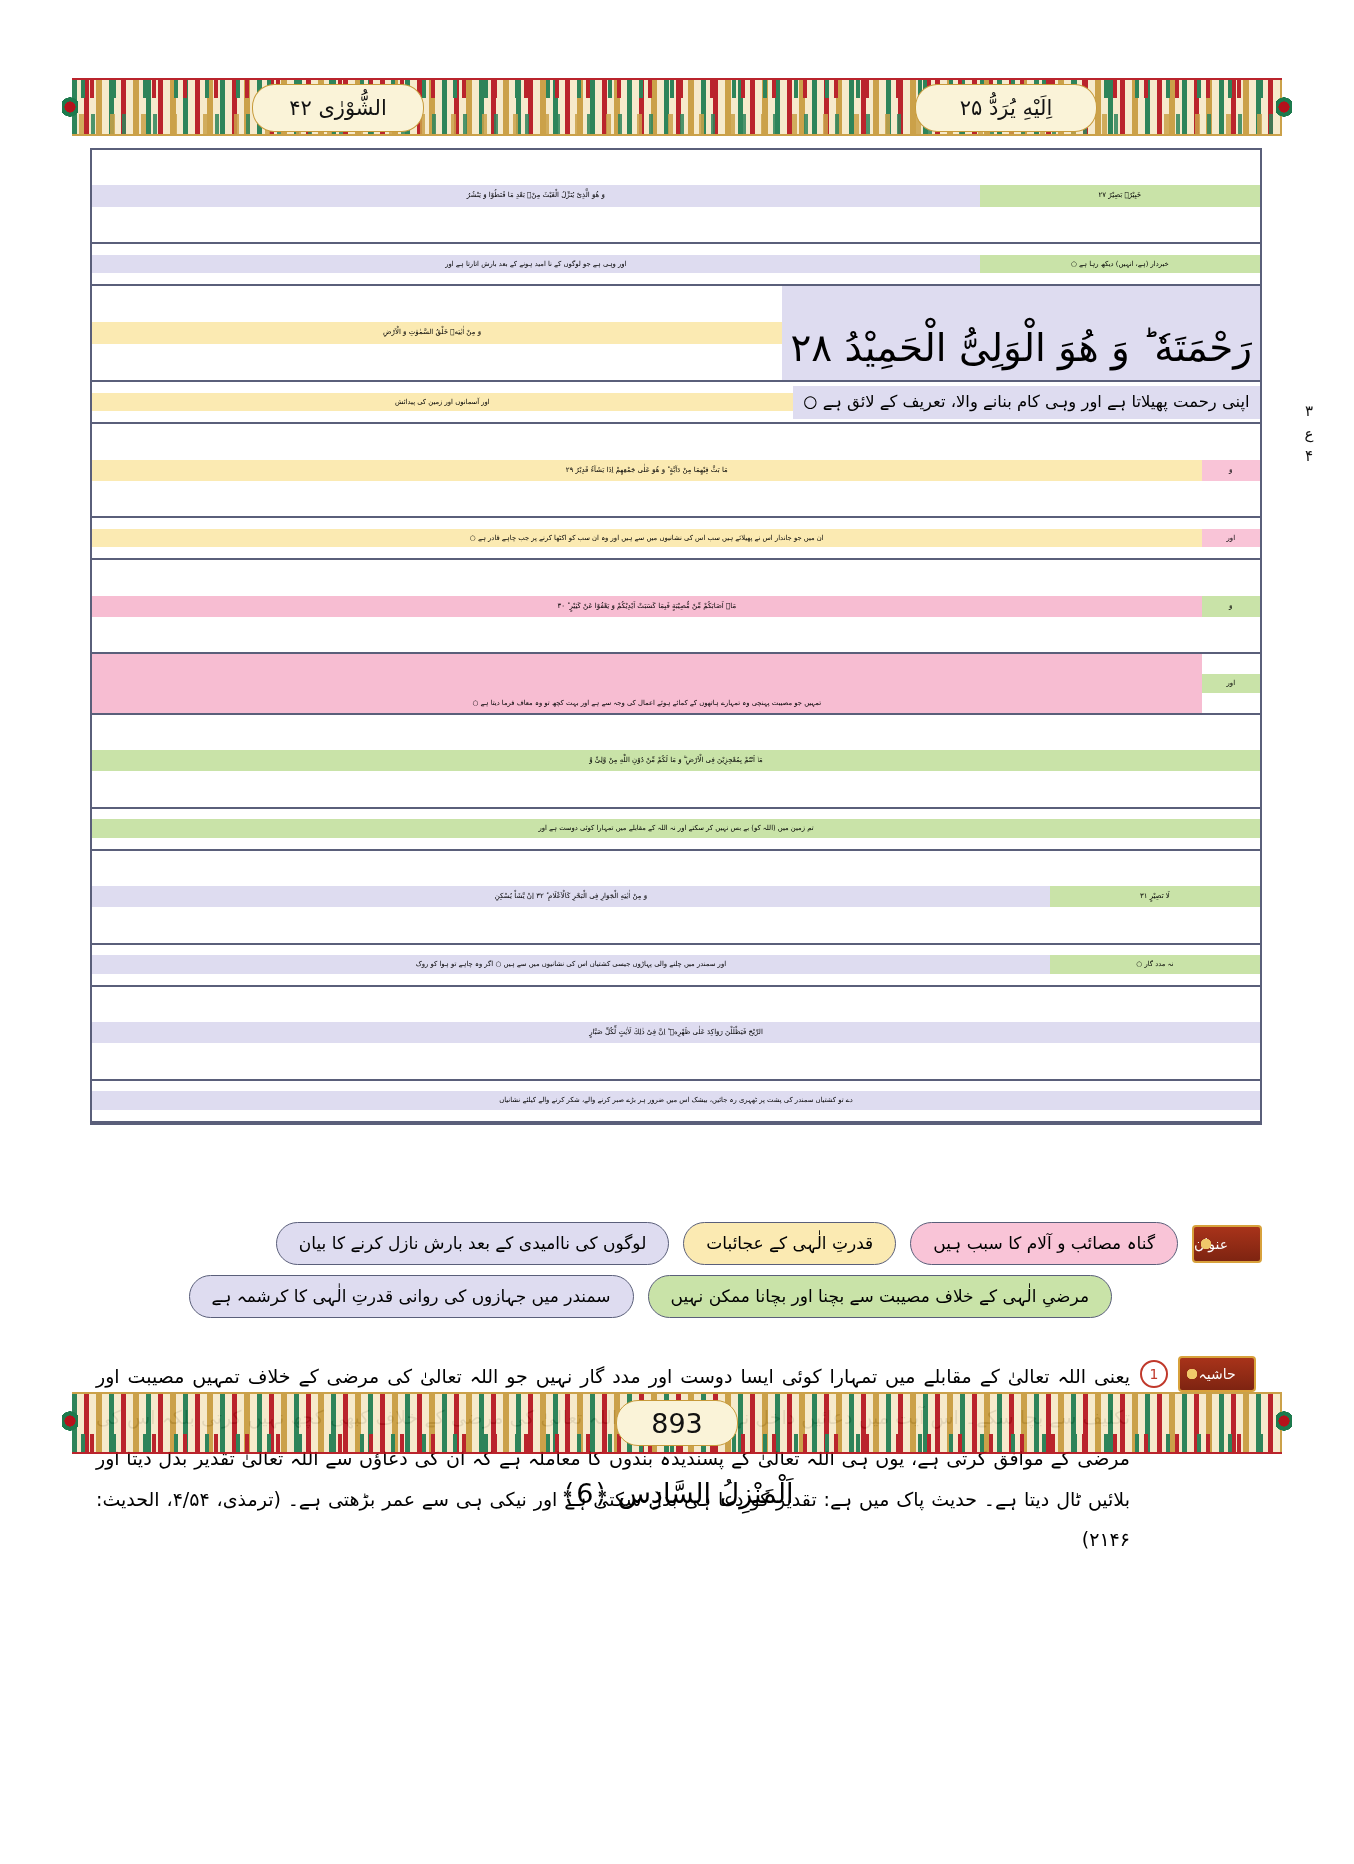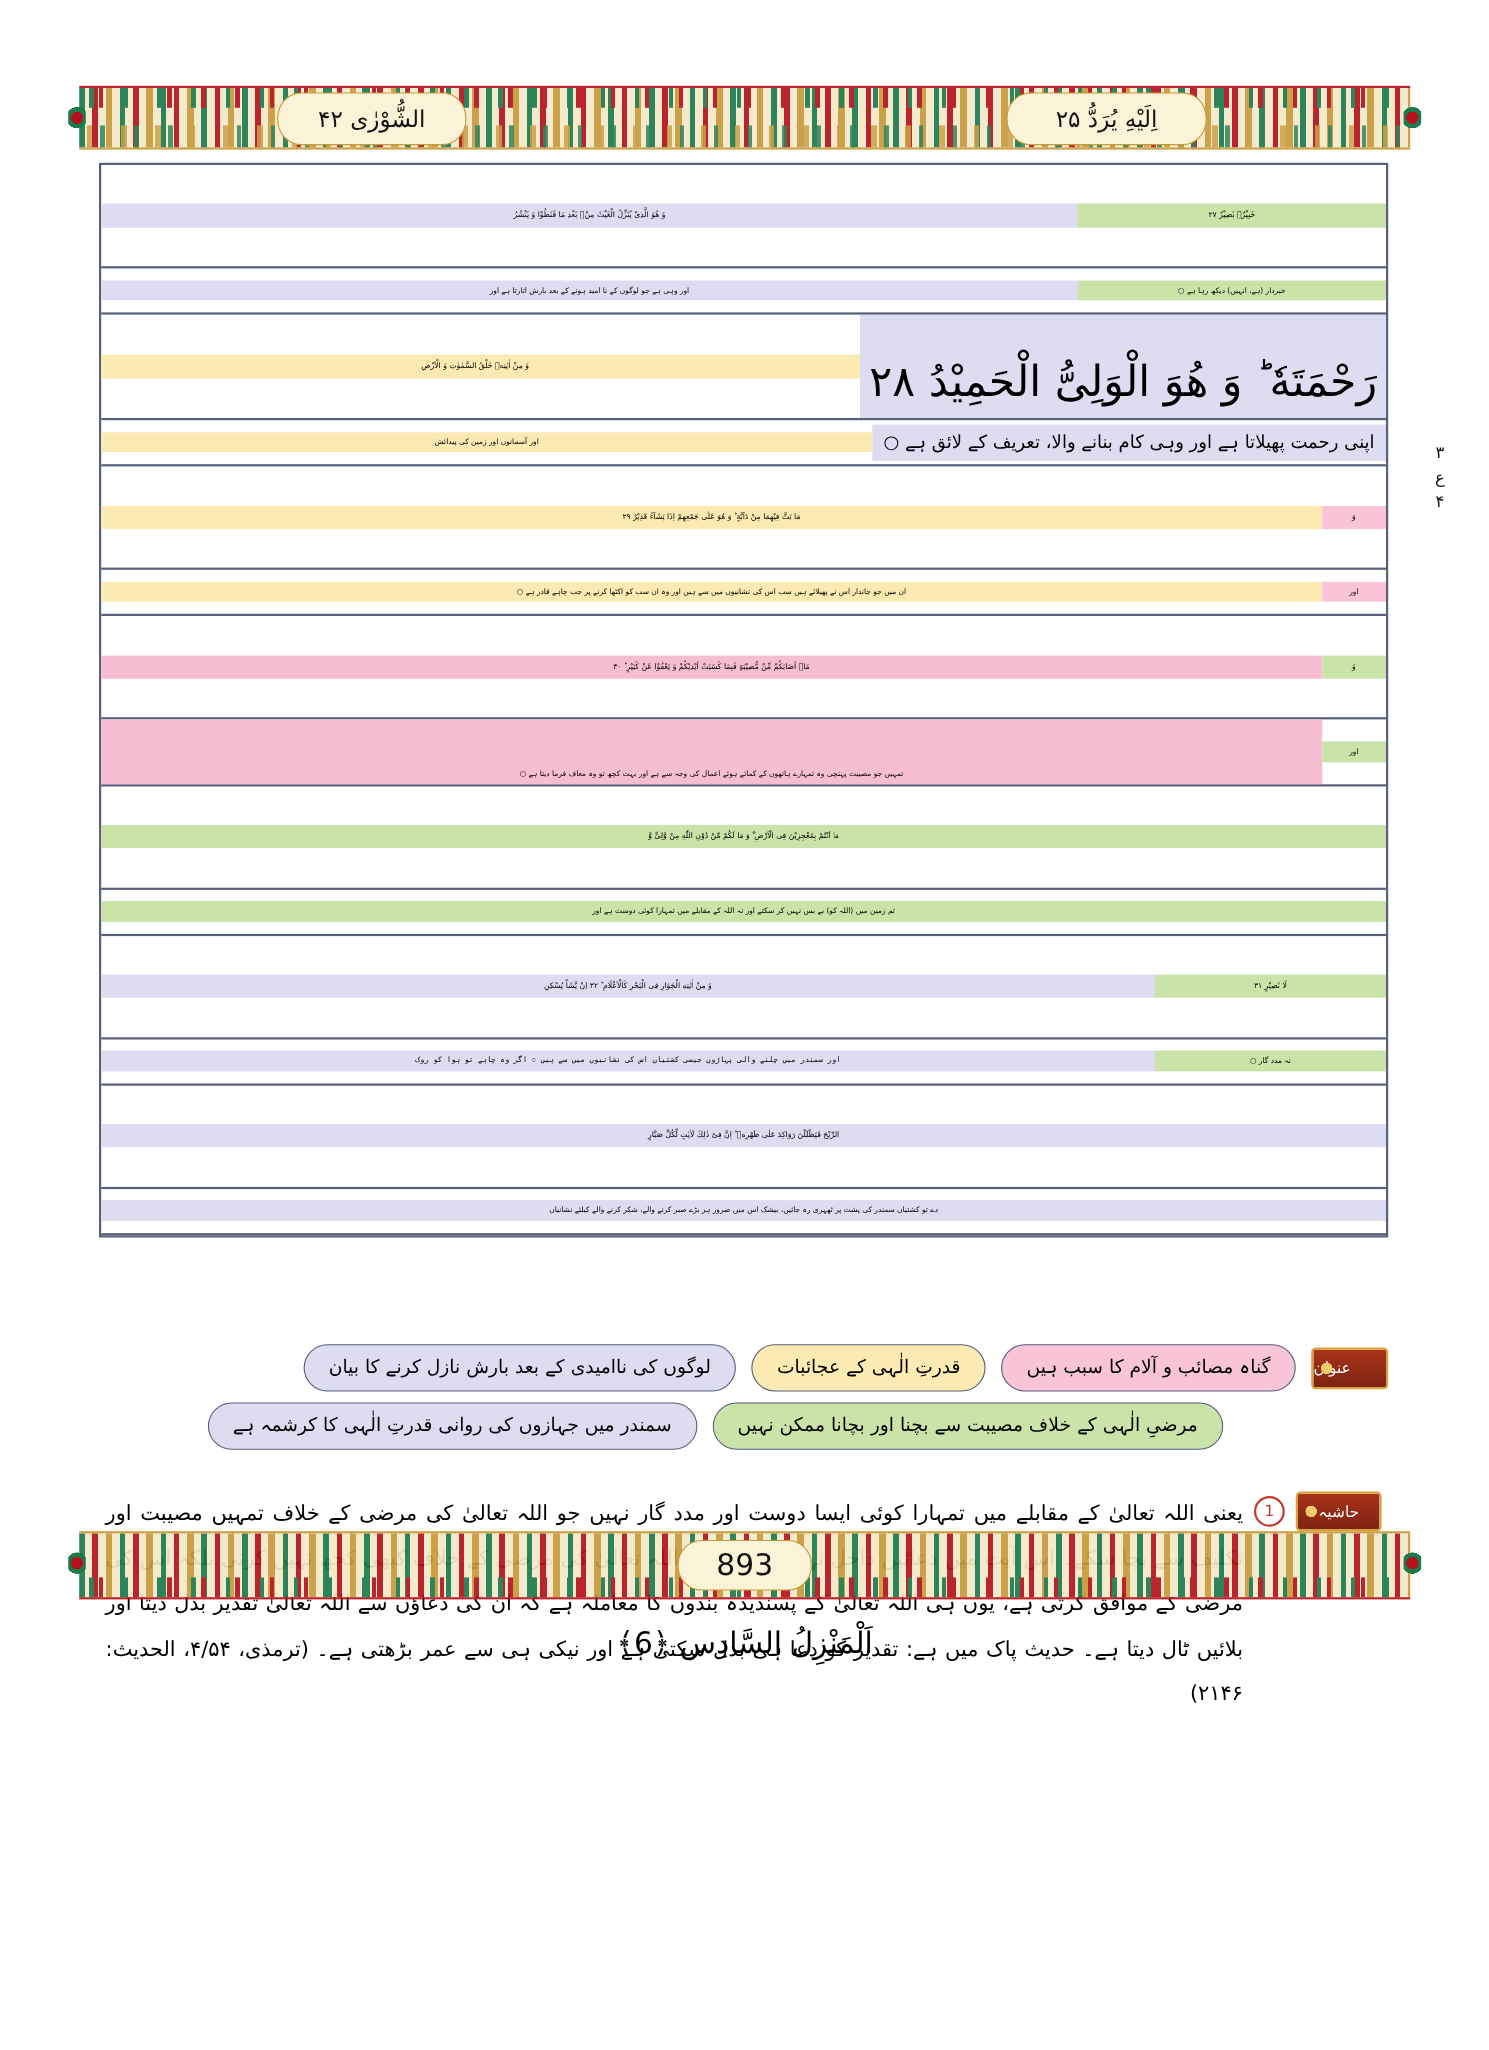--- a/index.html
+++ b/index.html
@@ -465,21 +465,21 @@
         </div>
         <div class="seg bg-lav" style="flex: 0 0 82%;">
           <div class="ar-text" style="font-size: 7px;">وَ مِنْ اٰیٰتِهِ الْجَوَارِ فِی الْبَحْرِ كَالْاَعْلَامِ ؕ ۳۲ اِنْ یَّشَاْ یُسْكِنِ</div>
         </div>
       </div>
       <div class="trans-row">
         <div class="seg bg-grn" style="flex: 0 0 18%;">
           <div class="ur-text" style="font-size: 6.8px;">نہ مدد گار ○</div>
         </div>
         <div class="seg bg-lav" style="flex: 0 0 82%;">
-          <div class="ur-text" style="font-size: 6.8px; font-family: Liberation Mono, monospace;">اور سمندر میں چلنے والی پہاڑوں جیسی کشتیاں اس کی نشانیوں میں سے ہیں ○ اگر وہ چاہے تو ہوا کو روک</div>
+          <div class="ur-text" style="font-size: 6.8px;">اور سمندر میں چلنے والی پہاڑوں جیسی کشتیاں اس کی نشانیوں میں سے ہیں ○ اگر وہ چاہے تو ہوا کو روک</div>
         </div>
       </div>
       <div class="ayah-row">
         <div class="seg bg-lav" style="flex: 0 0 100%;">
           <div class="ar-text" style="font-size: 7px;">الرِّیْحَ فَیَظْلَلْنَ رَوَاكِدَ عَلٰی ظَهْرِهٖ ؕ اِنَّ فِیْ ذٰلِكَ لَاٰیٰتٍ لِّكُلِّ صَبَّارٍ</div>
         </div>
       </div>
       <div class="trans-row">
         <div class="seg bg-lav" style="flex: 0 0 100%;">
           <div class="ur-text" style="font-size: 6.8px;">دے تو کشتیاں سمندر کی پشت پر ٹھہری رہ جائیں، بیشک اس میں ضرور ہر بڑے صبر کرنے والے، شکر کرنے والے کیلئے نشانیاں</div>

